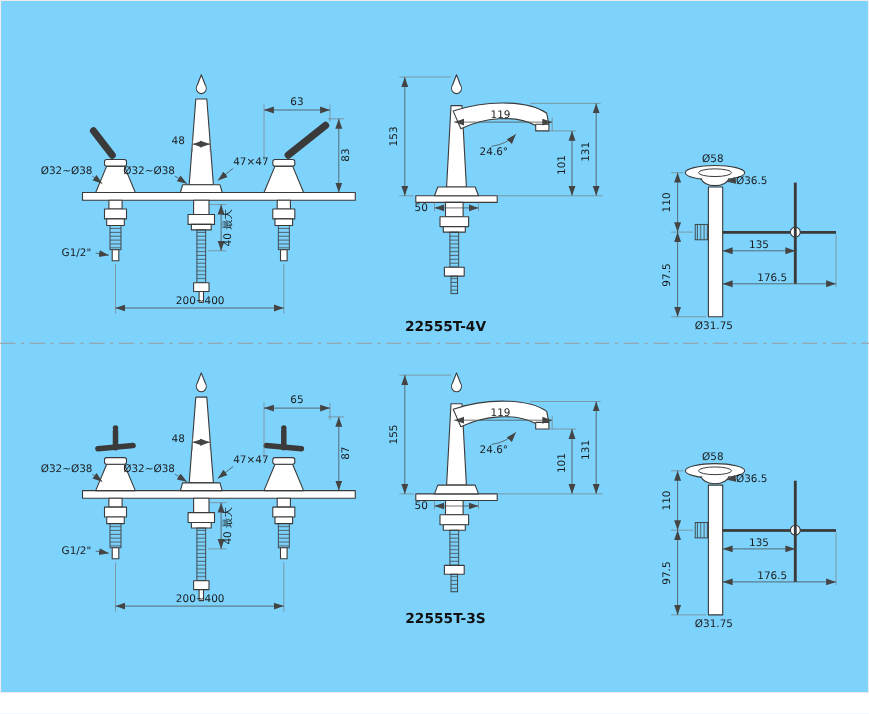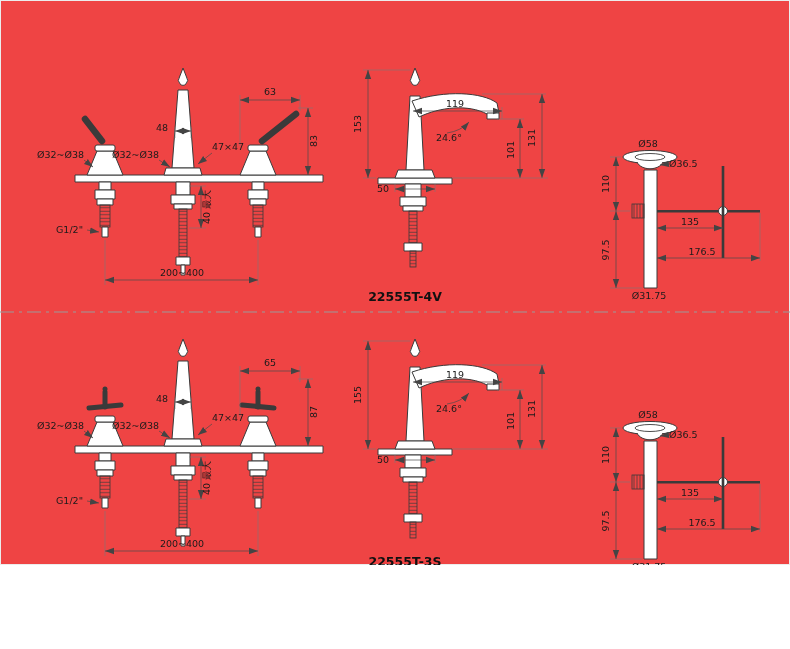--- a/index.html
+++ b/index.html
@@ -1,17 +1,17 @@
 <!DOCTYPE html>
 <html><head>
 <meta charset="utf-8">
 <style>
   html,body { margin:0; padding:0; background:#fff; }
   .page {
-    position:relative; width:790px; height:565px; background:#ef4444;
+    position:relative; width:790px; height:630px; background:#7dd3fc;
     box-shadow: inset 0 0 0 1px #ececec;
     font-family:"DejaVu Sans", sans-serif;
     text-align:right;
   }
   svg { display:block; }
   .ol   { fill:#ffffff; stroke:#3a3a3a; stroke-width:1; stroke-linejoin:round; }
   .ol2  { fill:none; stroke:#3a3a3a; stroke-width:0.9; }
   .fill { fill:#3a3a3a; stroke:none; }
   .thick  { stroke:#3a3a3a; stroke-width:6.5; stroke-linecap:round; fill:none; }
   .thick2 { stroke:#3a3a3a; stroke-width:5;   stroke-linecap:round; fill:none; }

